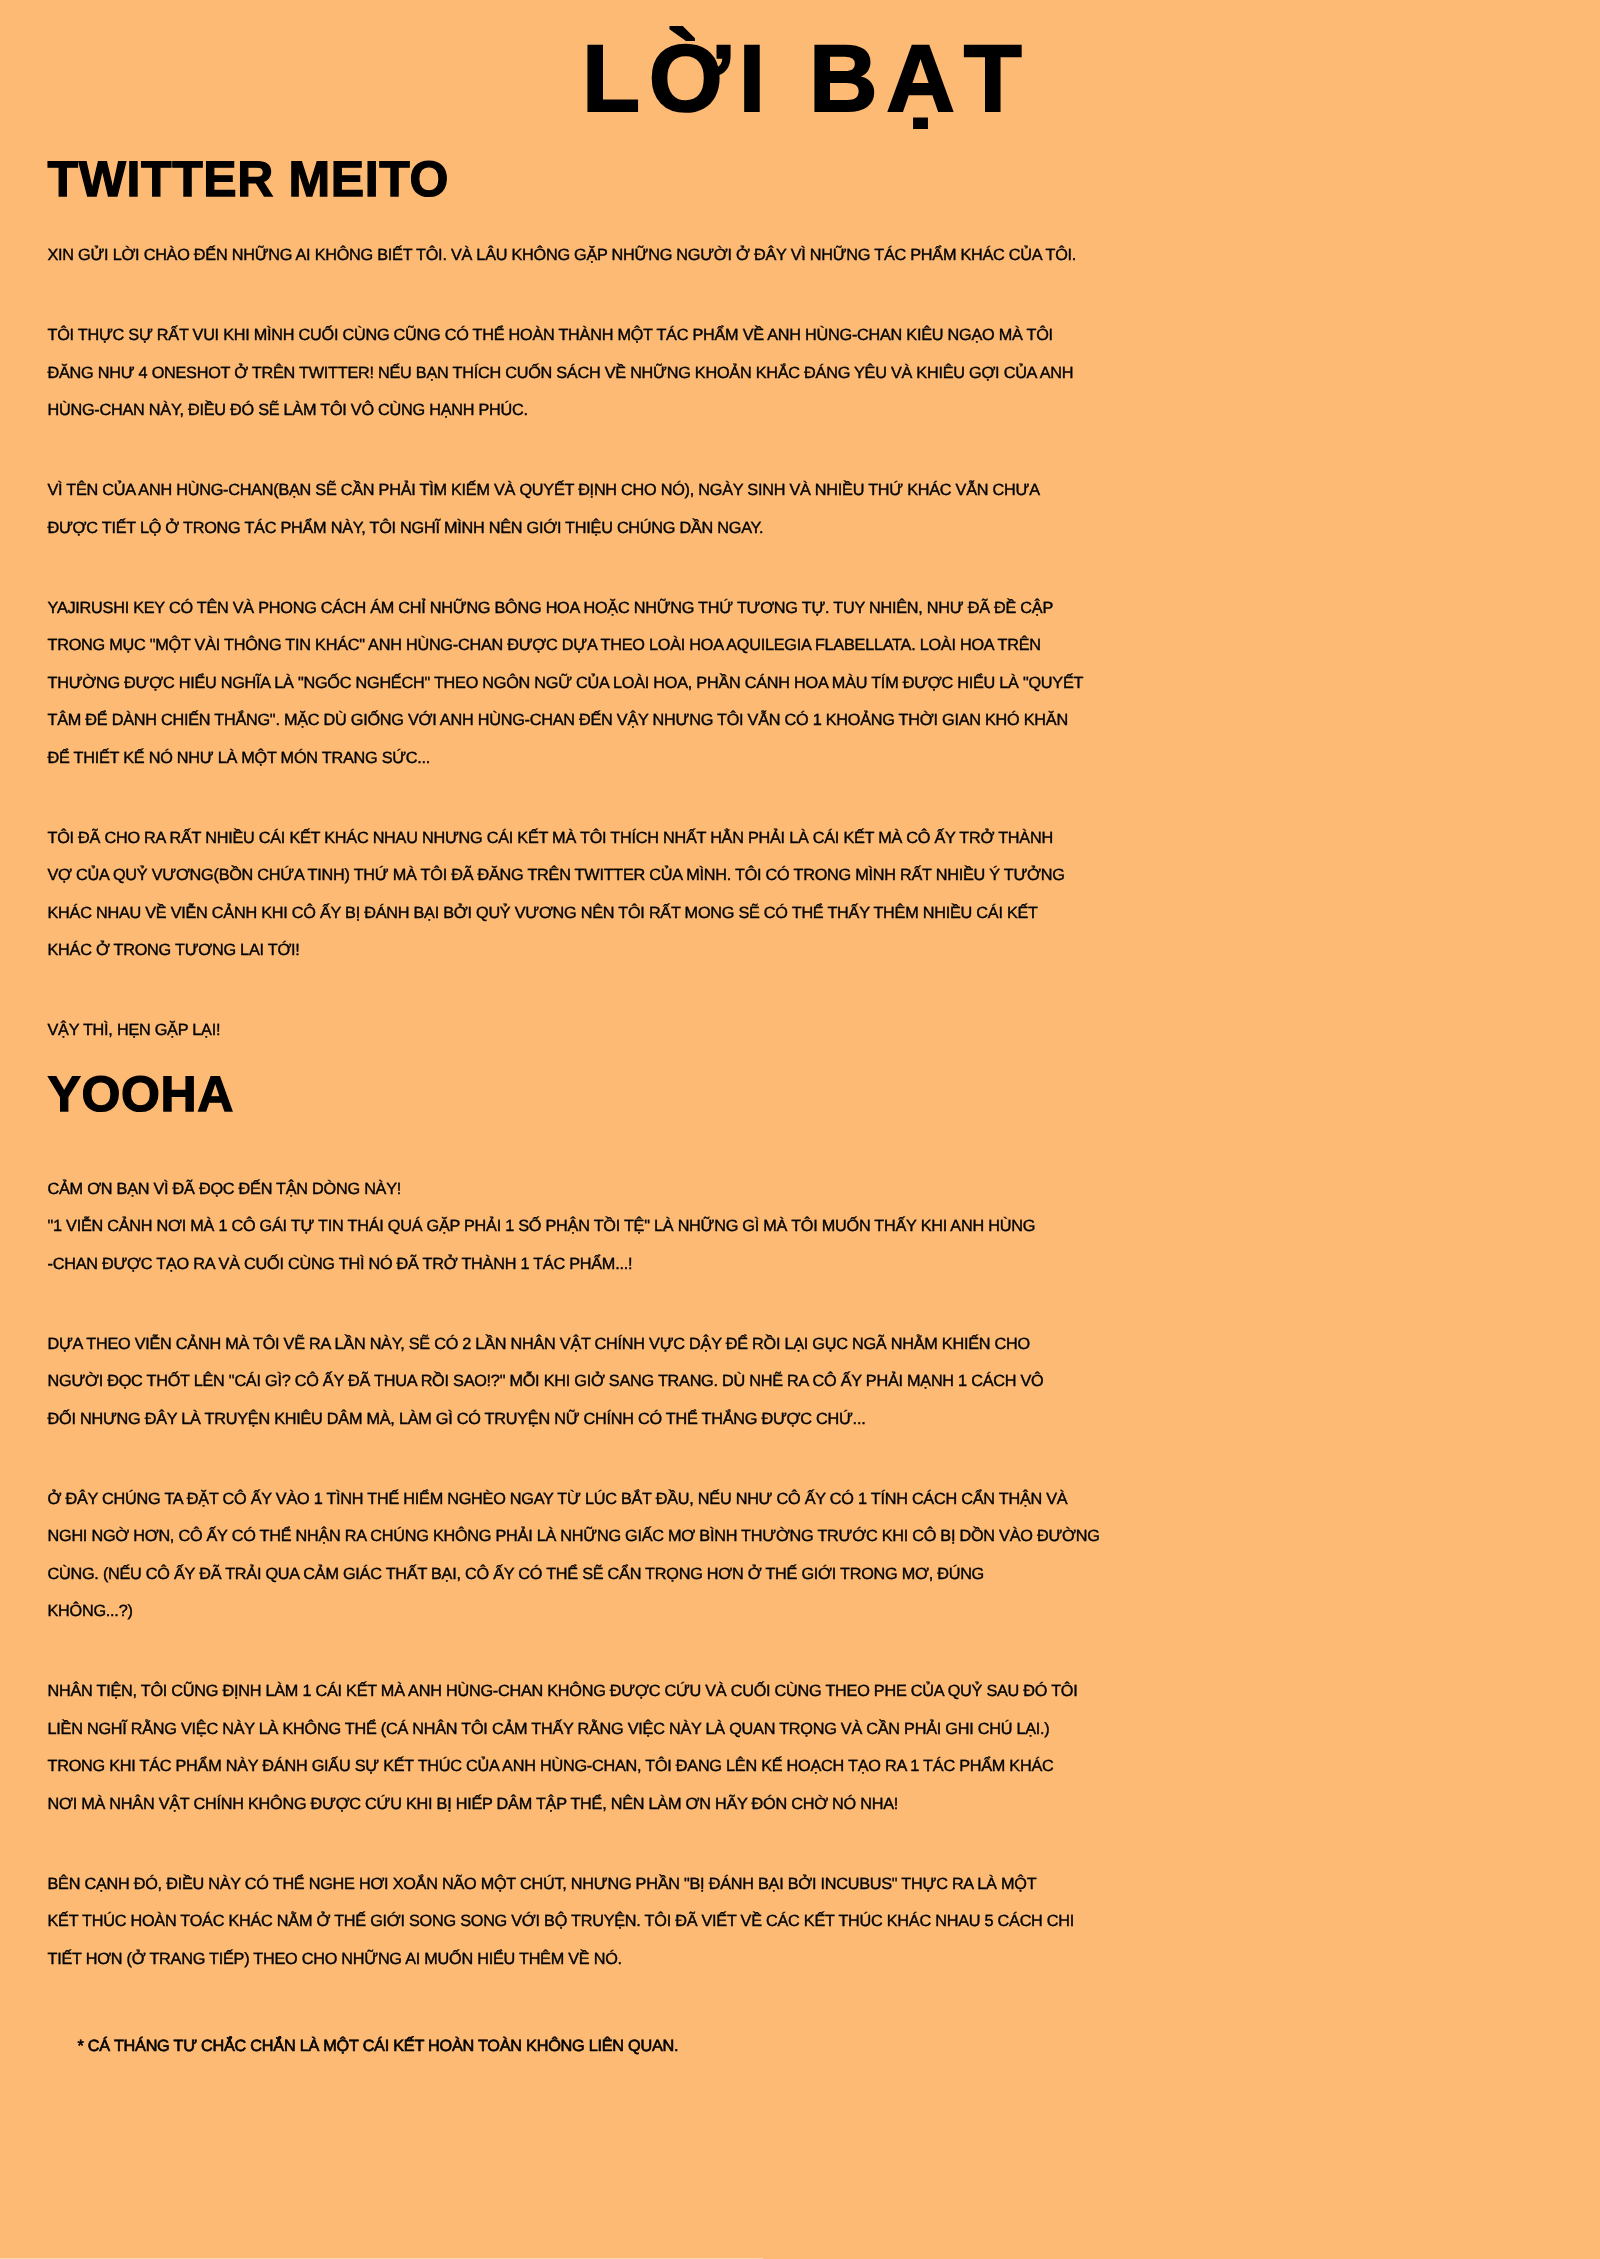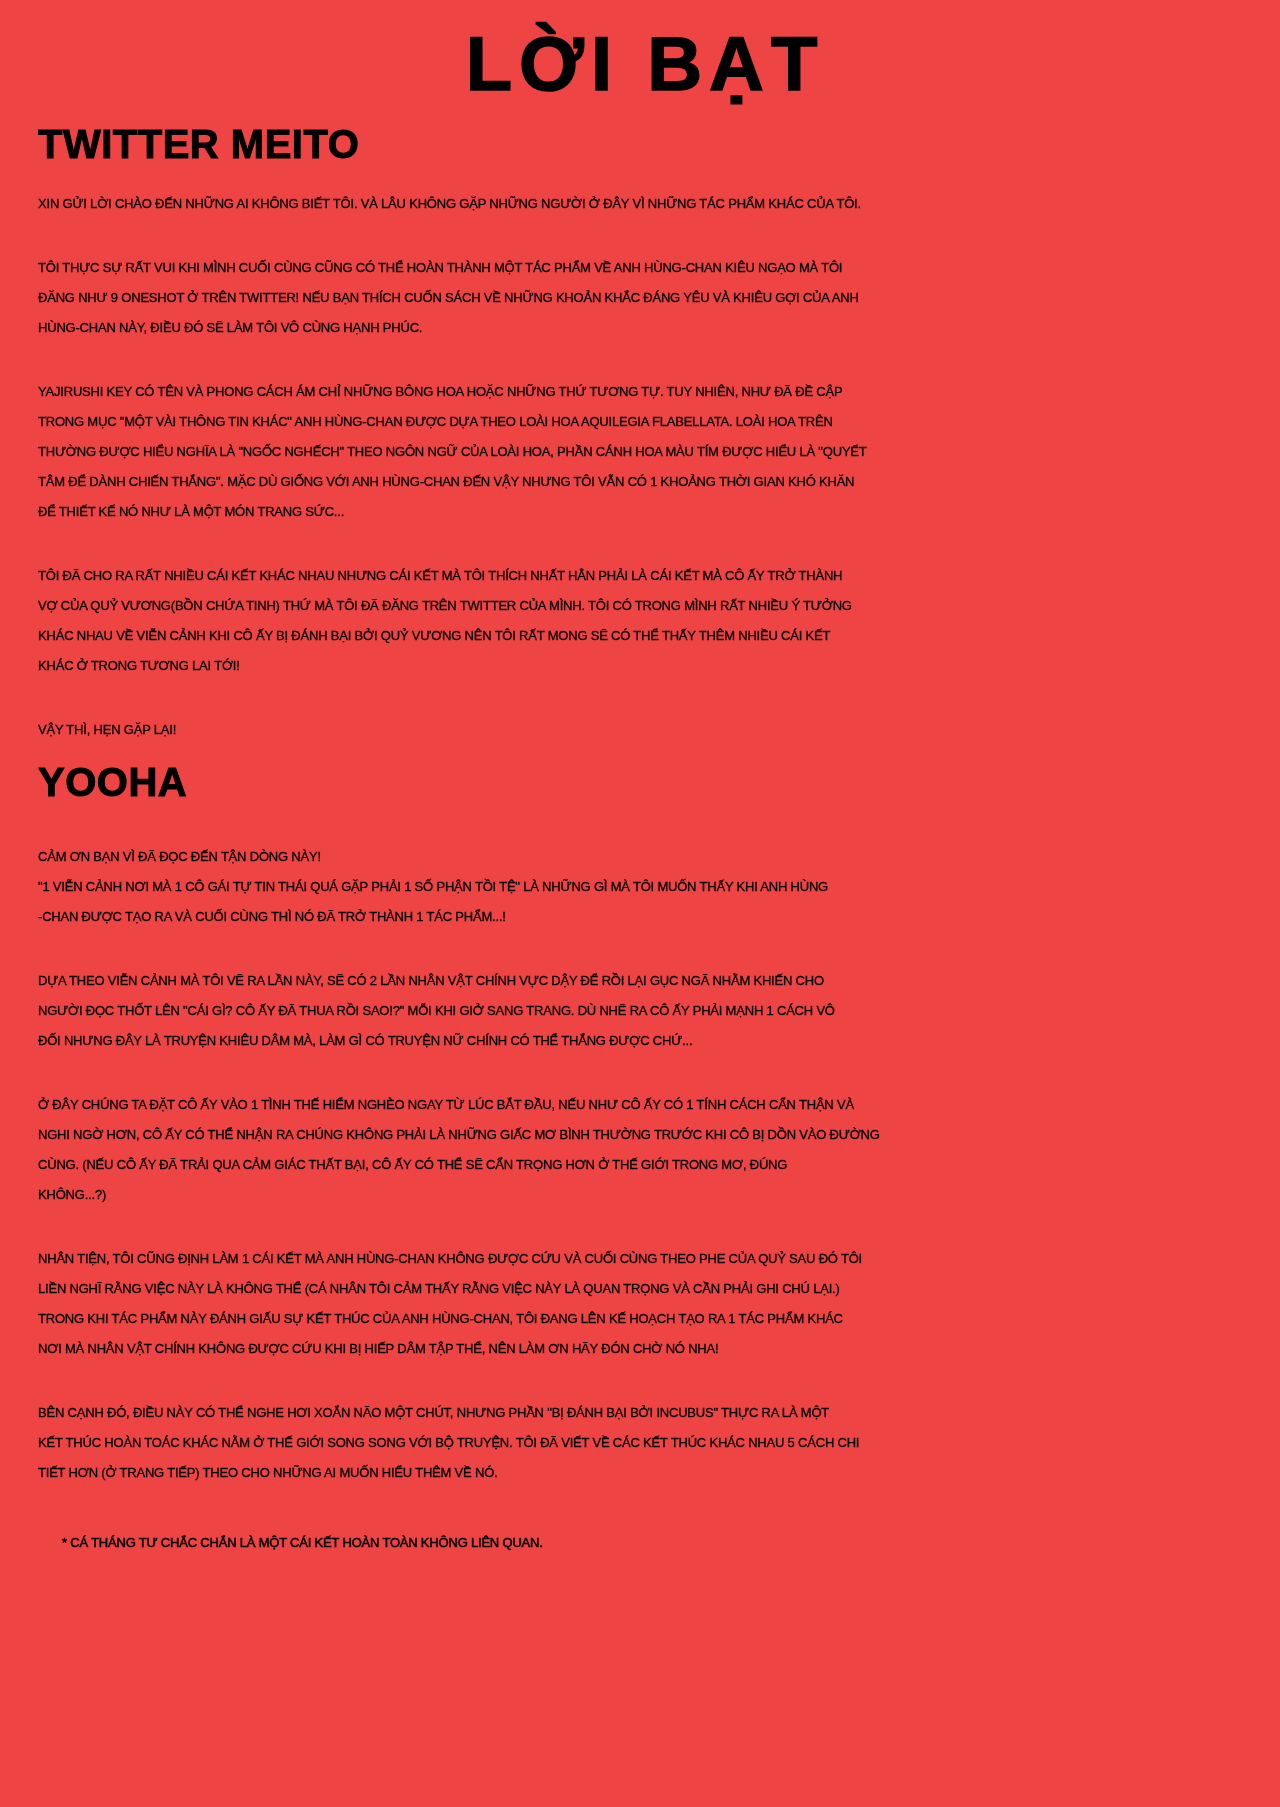--- a/index.html
+++ b/index.html
@@ -1,21 +1,21 @@
 <!DOCTYPE html>
 <html><head>
 <meta charset="utf-8">
 <style>
   * { margin: 0; padding: 0; box-sizing: border-box; }
   html, body { background: #ffffff; }
   .page {
     position: relative;
     width: 1280px;
     height: 1807px;
-    background: #ef4444;
+    background: #fdba74;
     color: #000000;
     overflow: hidden;
     padding: 0 28px 0 38px;
     font-family: "Liberation Sans", "DejaVu Sans", sans-serif;
     -webkit-text-stroke: 0.3px #000000;
   }
   .title {
     text-align: center;
     font-size: 76px;
     font-weight: bold;
@@ -47,22 +47,24 @@
 </head>
 <body>
 
 <div class="page">
   <h1 class="title">LỜI BẠT</h1>
 
   <section>
     <h2 class="heading">TWITTER MEITO</h2>
     <p class="para first-after-heading">XIN GỬI LỜI CHÀO ĐẾN NHỮNG AI KHÔNG BIẾT TÔI. VÀ LÂU KHÔNG GẶP NHỮNG NGƯỜI Ở ĐÂY VÌ NHỮNG TÁC PHẨM KHÁC CỦA TÔI.</p>
     <p class="para">TÔI THỰC SỰ RẤT VUI KHI MÌNH CUỐI CÙNG CŨNG CÓ THỂ HOÀN THÀNH MỘT TÁC PHẨM VỀ ANH HÙNG-CHAN KIÊU NGẠO MÀ TÔI
-ĐĂNG NHƯ 9 ONESHOT Ở TRÊN TWITTER! NẾU BẠN THÍCH CUỐN SÁCH VỀ NHỮNG KHOẢN KHẮC ĐÁNG YÊU VÀ KHIÊU GỢI CỦA ANH
+ĐĂNG NHƯ 4 ONESHOT Ở TRÊN TWITTER! NẾU BẠN THÍCH CUỐN SÁCH VỀ NHỮNG KHOẢN KHẮC ĐÁNG YÊU VÀ KHIÊU GỢI CỦA ANH
 HÙNG-CHAN NÀY, ĐIỀU ĐÓ SẼ LÀM TÔI VÔ CÙNG HẠNH PHÚC.</p>
+    <p class="para">VÌ TÊN CỦA ANH HÙNG-CHAN(BẠN SẼ CẦN PHẢI TÌM KIẾM VÀ QUYẾT ĐỊNH CHO NÓ), NGÀY SINH VÀ NHIỀU THỨ KHÁC VẪN CHƯA
+ĐƯỢC TIẾT LỘ Ở TRONG TÁC PHẨM NÀY, TÔI NGHĨ MÌNH NÊN GIỚI THIỆU CHÚNG DẦN NGAY.</p>
     <p class="para">YAJIRUSHI KEY CÓ TÊN VÀ PHONG CÁCH ÁM CHỈ NHỮNG BÔNG HOA HOẶC NHỮNG THỨ TƯƠNG TỰ. TUY NHIÊN, NHƯ ĐÃ ĐỀ CẬP
 TRONG MỤC "MỘT VÀI THÔNG TIN KHÁC" ANH HÙNG-CHAN ĐƯỢC DỰA THEO LOÀI HOA AQUILEGIA FLABELLATA. LOÀI HOA TRÊN
 THƯỜNG ĐƯỢC HIỂU NGHĨA LÀ "NGỐC NGHẾCH" THEO NGÔN NGỮ CỦA LOÀI HOA, PHẦN CÁNH HOA MÀU TÍM ĐƯỢC HIỂU LÀ "QUYẾT
 TÂM ĐỂ DÀNH CHIẾN THẮNG". MẶC DÙ GIỐNG VỚI ANH HÙNG-CHAN ĐẾN VẬY NHƯNG TÔI VẪN CÓ 1 KHOẢNG THỜI GIAN KHÓ KHĂN
 ĐỂ THIẾT KẾ NÓ NHƯ LÀ MỘT MÓN TRANG SỨC...</p>
     <p class="para">TÔI ĐÃ CHO RA RẤT NHIỀU CÁI KẾT KHÁC NHAU NHƯNG CÁI KẾT MÀ TÔI THÍCH NHẤT HẲN PHẢI LÀ CÁI KẾT MÀ CÔ ẤY TRỞ THÀNH
 VỢ CỦA QUỶ VƯƠNG(BỒN CHỨA TINH) THỨ MÀ TÔI ĐÃ ĐĂNG TRÊN TWITTER CỦA MÌNH. TÔI CÓ TRONG MÌNH RẤT NHIỀU Ý TƯỞNG
 KHÁC NHAU VỀ VIỄN CẢNH KHI CÔ ẤY BỊ ĐÁNH BẠI BỞI QUỶ VƯƠNG NÊN TÔI RẤT MONG SẼ CÓ THỂ THẤY THÊM NHIỀU CÁI KẾT
 KHÁC Ở TRONG TƯƠNG LAI TỚI!</p>
     <p class="para">VẬY THÌ, HẸN GẶP LẠI!</p>

